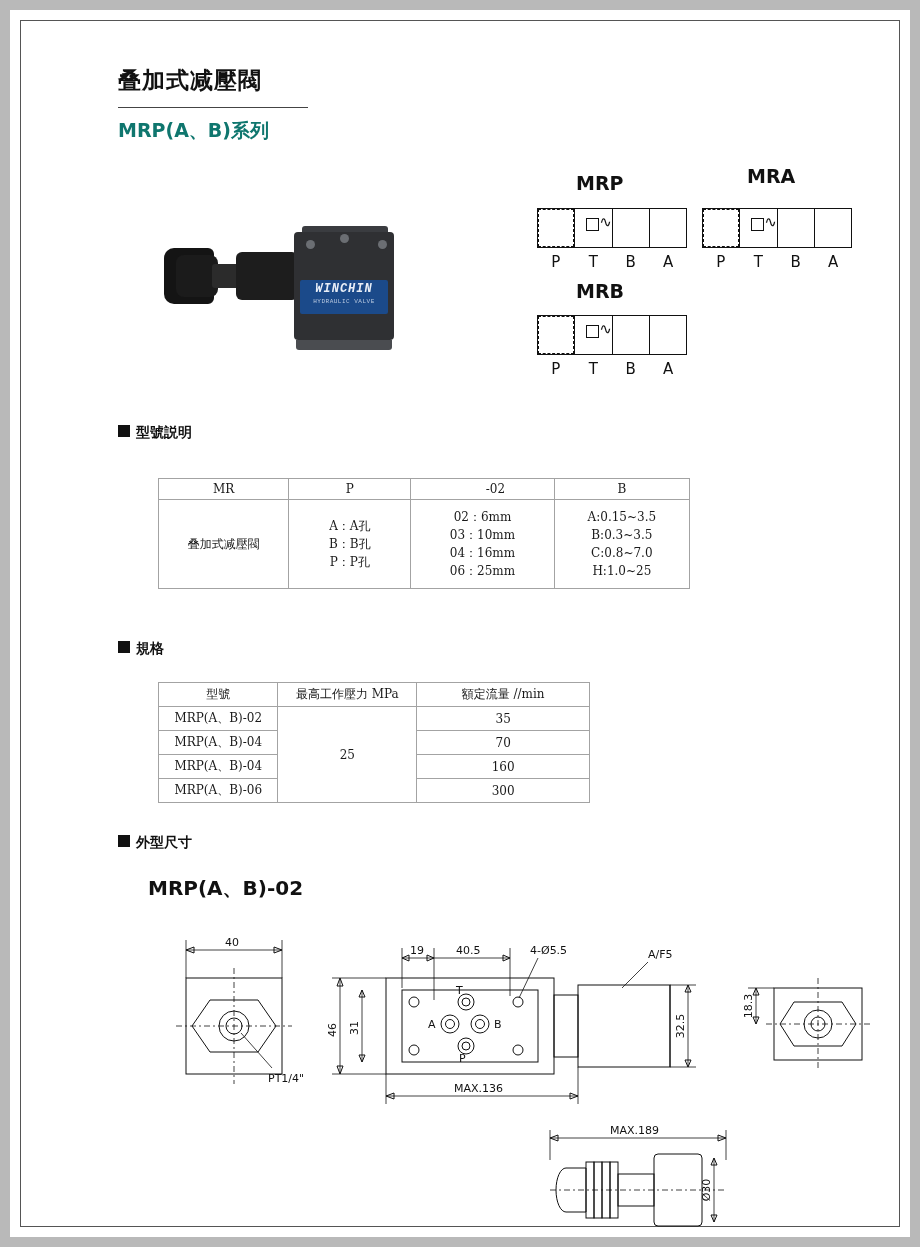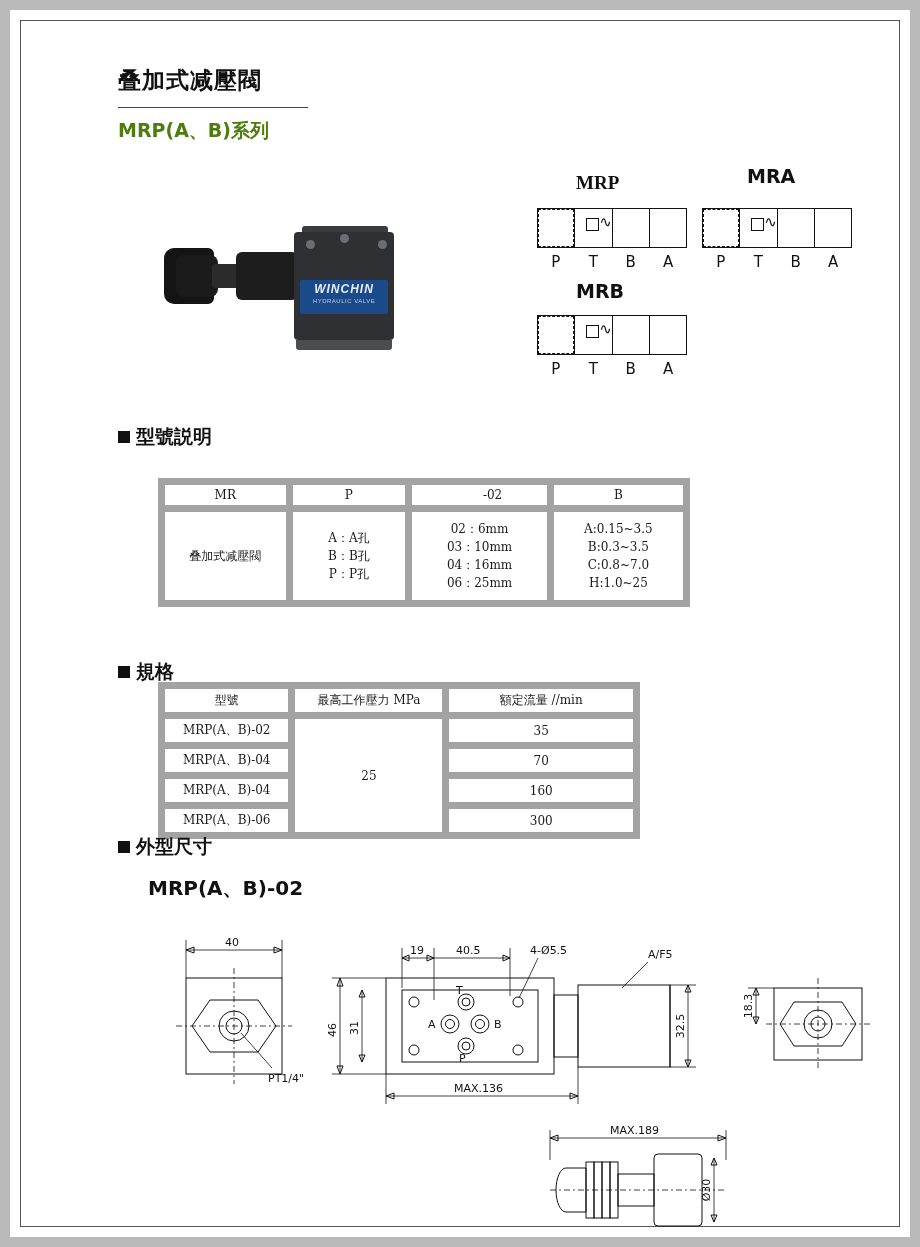--- a/index.html
+++ b/index.html
@@ -46,31 +46,32 @@
     top: 97px;
     width: 190px;
     border-top: 1px solid #444;
   }
   .title-series {
     position: absolute;
     left: 108px;
     top: 108px;
     font-size: 19px;
     font-weight: bold;
-    color: #4d7c0f;
+    color: #0f766e;
     font-family: "DejaVu Sans", sans-serif;
   }
 
   
   .photo {
     position: absolute;
     left: 140px;
     top: 190px;
     width: 350px;
     height: 200px;
+    font-family: Liberation Mono, monospace;
   }
   .ph-knob-cap {
     position: absolute;
     left: 26px;
     top: 55px;
     width: 42px;
     height: 42px;
     background: #1b1b1b;
     border-radius: 8px;
   }
@@ -222,42 +223,42 @@
     font-family: "DejaVu Sans", sans-serif;
   }
   .port-row span {
     flex: 1 1 0;
     text-align: center;
   }
 
   
   .sec-head {
     position: absolute;
-    font-size: 19px;
+    font-size: 14px;
     font-weight: bold;
     color: #111;
     font-family: "DejaVu Sans", sans-serif;
   }
   .sec-head .sq {
     display: inline-block;
     width: 12px;
     height: 12px;
     background: #111;
     margin-right: 6px;
   }
 
   
   table.spec {
     position: absolute;
     border-collapse: collapse;
     font-family: "DejaVu Serif", serif;
     color: #1a1a1a;
   }
   table.spec td {
-    border: 7px solid #a3a3a3;
+    border: 1px solid #a3a3a3;
     text-align: center;
     vertical-align: middle;
     font-size: 12px;
     padding: 3px 4px;
   }
   table.spec td.hdr { font-size: 12px; }
   table.spec td.tall { padding: 8px 4px; }
   .ml { line-height: 1.5; }
 
   
@@ -311,21 +312,21 @@
     <div class="ph-body"></div>
     <div class="ph-screw" style="left:156px; top:40px;"></div>
     <div class="ph-screw" style="left:228px; top:40px;"></div>
     <div class="ph-screw" style="left:190px; top:34px;"></div>
     <div class="ph-label"></div>
     <div class="ph-label-txt">WINCHIN</div>
     <div class="ph-label-sub">HYDRAULIC VALVE</div>
     <div class="ph-foot"></div>
   </div>
 
-  <div class="sym-title" style="left:566px; top:162px;font-family:Liberation Serif, serif;">MRP</div>
+  <div class="sym-title" style="left:566px; top:162px;">MRP</div>
   <div class="sym-box" style="left:527px; top:198px; width:150px; height:40px;">
     <div class="cell">
       <div class="sym-dash"></div>
     </div>
     <div class="cell">
       <div class="sym-mini-sq"></div>
       <div class="sym-zig">∿</div>
     </div>
     <div class="cell"></div>
     <div class="cell"></div>
@@ -397,25 +398,25 @@
 04：16mm
 06：25mm</td>
       <td class="tall ml" style="white-space:pre-line;">A:0.15~3.5
 B:0.3~3.5
 C:0.8~7.0
 H:1.0~25</td>
     </tr>
   </tbody>
     </table>
 
-  <div class="sec-head" style="left:108px; top:630px;margin-top:19px;">
+  <div class="sec-head" style="left:108px; top:630px;">
     <span class="sq"></span><span>規格</span>
   </div>
 
-  <table class="spec" style="left:148px; top:672px; width:482px;">
+  <table class="spec" style="left:148px; top:672px; width:432px;">
     <tbody>
         <tr>
       <td style="width:135px;">型號</td>
       <td style="width:175px;">最高工作壓力 MPa</td>
       <td style="width:222px;">額定流量 //min</td>
     </tr>
     <tr>
       <td>MRP(A、B)-02</td>
       <td rowspan="4">25</td>
       <td>35</td>

